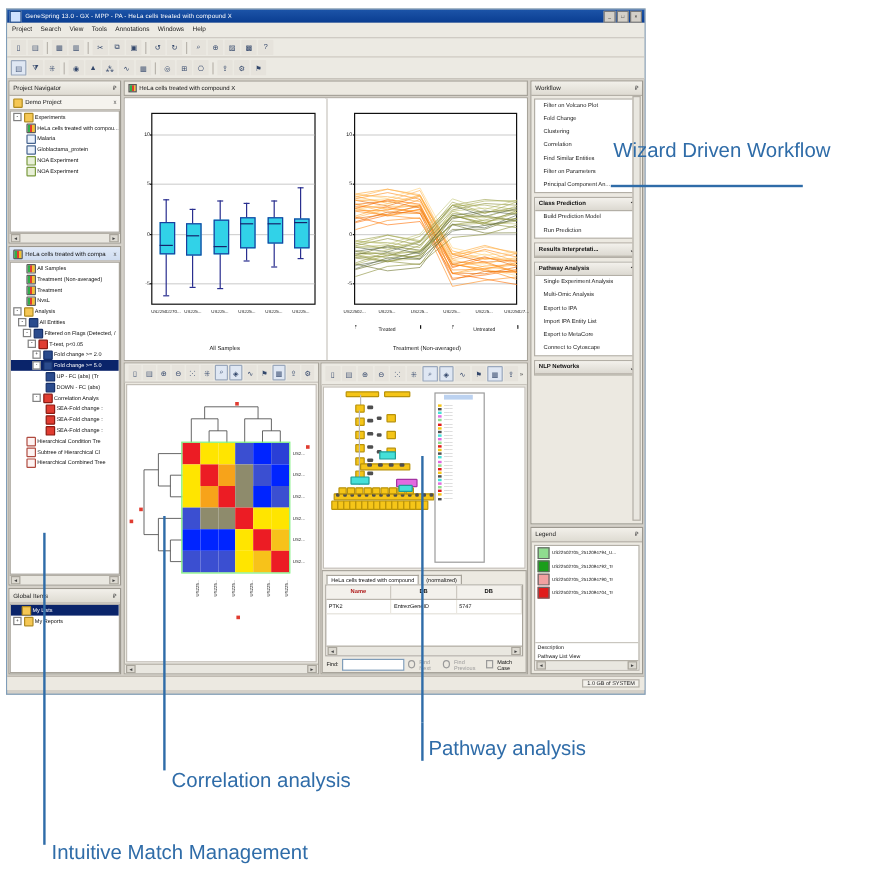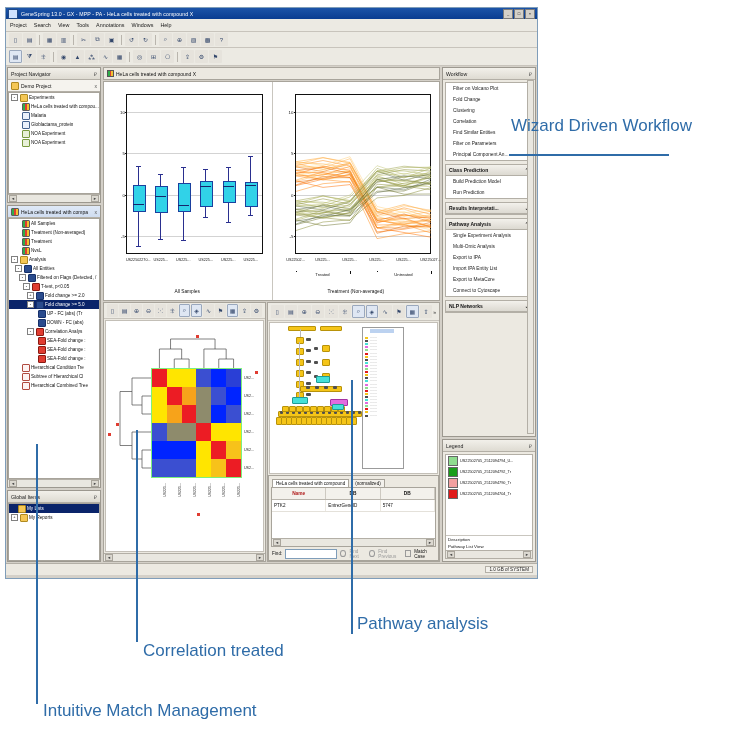--- a/index.html
+++ b/index.html
@@ -915,16 +915,16 @@
 </div>
 
 <div class="annline" style="left:509px;top:154px;width:160px;height:2px;"></div>
 <div class="ann" style="left:511px;top:116px;">Wizard Driven Workflow</div>
 
 <div class="annline" style="left:351px;top:602px;width:2px;height:32px;"></div>
 <div class="annline" style="left:351px;top:380px;width:2px;height:222px;"></div>
 <div class="ann" style="left:357px;top:614px;">Pathway analysis</div>
 
 <div class="annline" style="left:136px;top:430px;width:2px;height:212px;"></div>
-<div class="ann" style="left:143px;top:641px;">Correlation treated</div>
+<div class="ann" style="left:143px;top:641px;">Correlation analysis</div>
 
 <div class="annline" style="left:36px;top:444px;width:2px;height:260px;"></div>
 <div class="ann" style="left:43px;top:701px;">Intuitive Match Management</div>
 
 </body></html>

